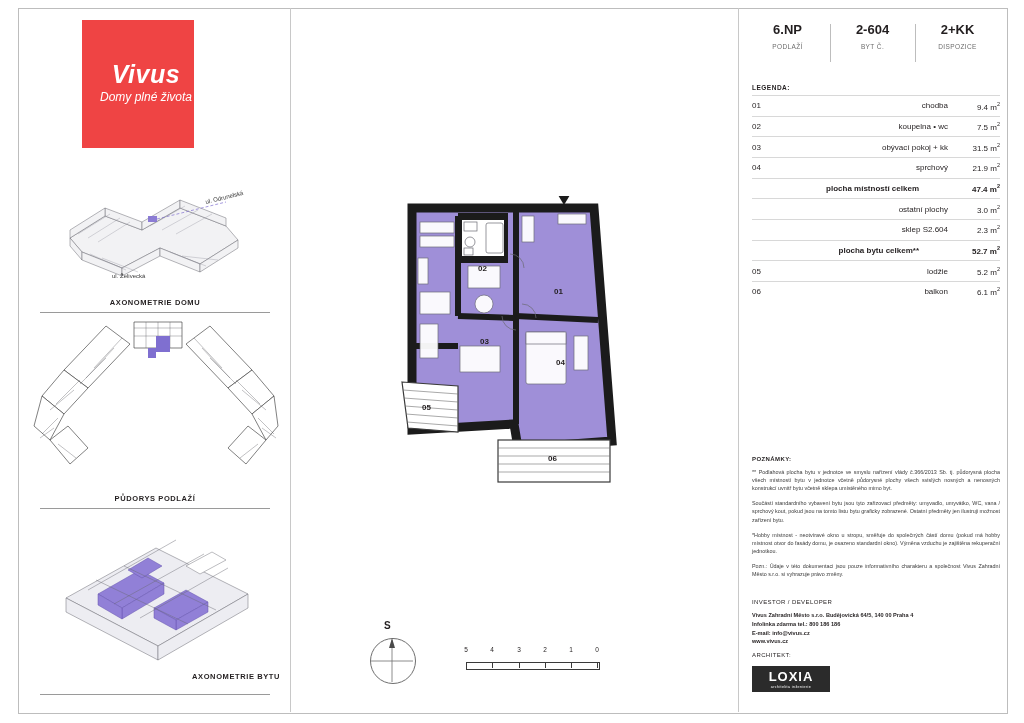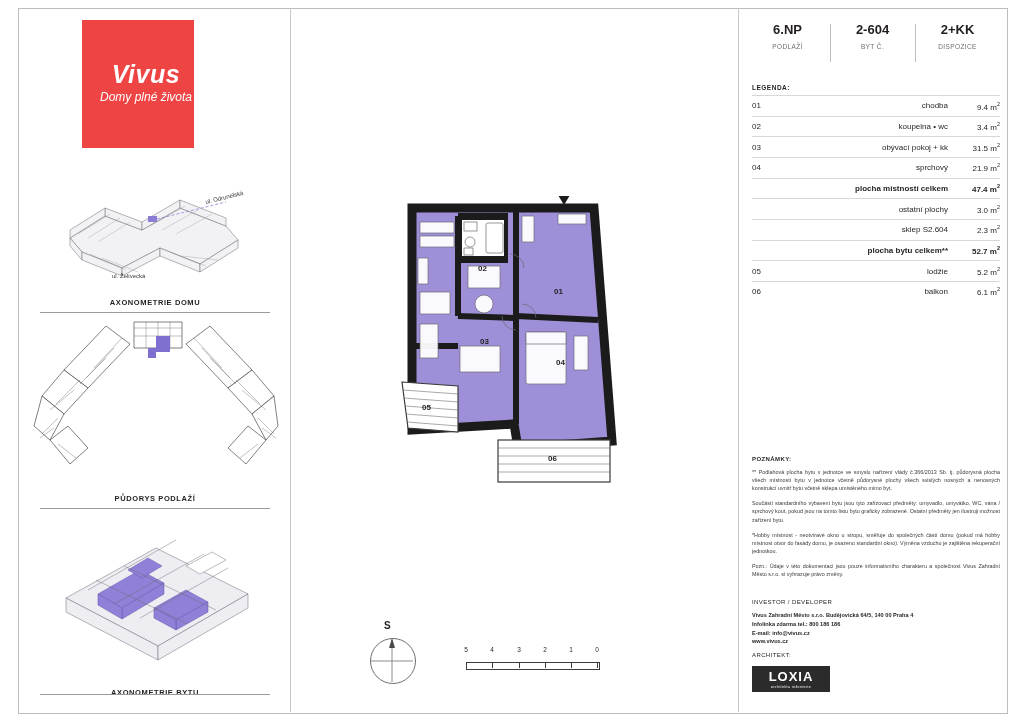--- a/index.html
+++ b/index.html
@@ -25,21 +25,21 @@
   .hdr .big{font-size:13px;font-weight:bold;color:#231f20;}
   .hdr .small{font-size:6.5px;color:#6d6d6d;margin-top:6px;letter-spacing:.4px;}
 
   
   .legend{position:absolute;left:752px;top:84px;width:248px;}
   .legend h4{margin:0 0 4px 0;font-size:6.5px;font-weight:bold;letter-spacing:.5px;color:#231f20;}
   .lrow{display:flex;align-items:center;font-size:8px;padding:4.5px 0;border-top:1px solid #d8d8d8;}
   .lrow .num{width:26px;color:#231f20;}
   .lrow .nm{flex:1;text-align:right;}
   .lrow .ar{width:52px;text-align:right;white-space:nowrap;}
-  .lrow.bold{font-weight:bold;}
+  .lrow.bold{font-weight:bold;gap:29px;}
   .lrow sup{font-size:5.5px;vertical-align:super;}
 
   
   .notes{position:absolute;left:752px;top:455px;width:248px;font-size:5.4px;line-height:1.5;color:#3b3b3b;}
   .notes .hd{font-size:6px;font-weight:bold;letter-spacing:.4px;margin-bottom:4px;color:#231f20;}
   .notes p{margin:0 0 7px 0;text-align:justify;}
   .inv{position:absolute;left:752px;top:598px;width:248px;font-size:5.6px;line-height:1.55;color:#231f20;}
   .inv .hd{font-size:6px;letter-spacing:.4px;margin-bottom:4px;}
   .inv b{font-weight:bold;}
   .arch{position:absolute;left:752px;top:652px;width:248px;font-size:6px;letter-spacing:.4px;}
@@ -98,21 +98,21 @@
     <h4>LEGENDA:</h4>
 
     <div class="lrow">
       <span class="num">01</span>
       <span class="nm">chodba</span>
       <span class="ar"><span>9.4</span> <span>m</span><sup>2</sup></span>
     </div>
     <div class="lrow">
       <span class="num">02</span>
       <span class="nm">koupelna • wc</span>
-      <span class="ar"><span>3.4</span> <span>m</span><sup>2</sup></span>
+      <span class="ar"><span>7.5</span> <span>m</span><sup>2</sup></span>
     </div>
     <div class="lrow">
       <span class="num">03</span>
       <span class="nm">obývací pokoj + kk</span>
       <span class="ar"><span>31.5</span> <span>m</span><sup>2</sup></span>
     </div>
     <div class="lrow">
       <span class="num">04</span>
       <span class="nm">sprchový</span>
       <span class="ar"><span>21.9</span> <span>m</span><sup>2</sup></span>
@@ -279,21 +279,21 @@
         <path d="M78 84 L168 34"></path>
         <path d="M104 98 L192 48"></path>
         <path d="M60 60 L152 104"></path>
         <path d="M88 46 L180 90"></path>
       </g>
       <g fill="#ffffff" stroke="#6a6a72" stroke-width="0.45">
         <path d="M150 46 L176 32 L190 40 L164 54 Z"></path>
       </g>
     </svg>
   </div>
-  <div class="capt" style="left:30px;top:688px;width:250px;">AXONOMETRIE BYTU</div>
+  <div class="capt" style="left:30px;top:672px;width:250px;text-align:right;">AXONOMETRIE BYTU</div>
   <div class="rule" style="left:40px;top:694px;width:230px;"></div>
 
   <div class="plan">
     <svg width="250" height="290" viewBox="0 0 250 290">
 
       <g>
         <path d="M14 12 L196 12 L214 245 L120 252 L116 228 L14 234 Z" fill="#9f8fd8" stroke="none"></path>
 
         <path d="M14 12 L196 12 L214 245 L120 252 L116 228 L14 234 Z" fill="none" stroke="#1b1b1b" stroke-width="9"></path>
       </g>

